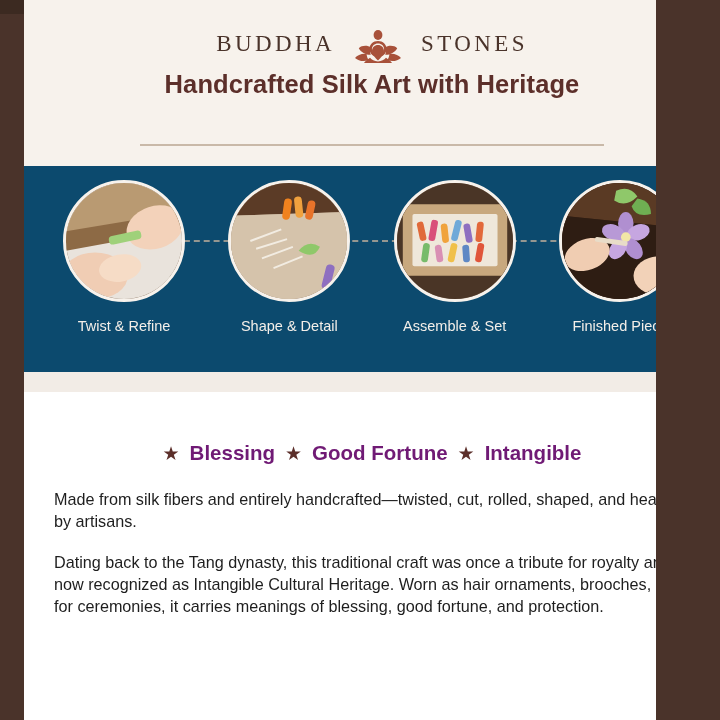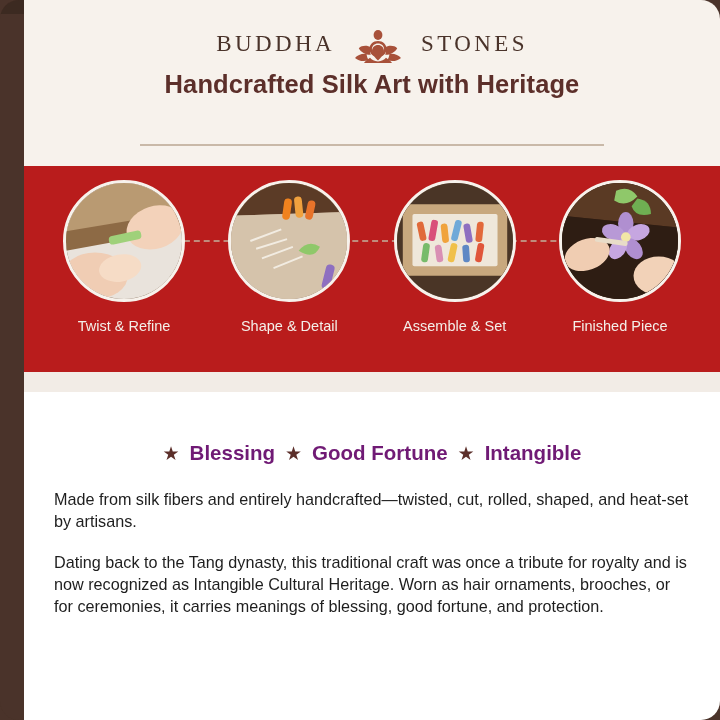--- a/index.html
+++ b/index.html
@@ -8,25 +8,24 @@
   }
   body {
     width: 720px;
     height: 720px;
     background: #4a332a;
     font-family: "Liberation Sans", sans-serif;
     overflow: hidden;
   }
   .page {
     position: relative;
-    width: 720px;
+    width: 656px;
     height: 720px;
     background: #4a332a;
     overflow: hidden;
-    border-radius: 19px;
   }
 
   
   .header {
     position: absolute;
     left: 24px;
     top: 0;
     width: 696px;
     height: 166px;
     background: #f7f2ec;
@@ -71,21 +70,21 @@
     background: #c9b9a8;
   }
 
   
   .steps {
     position: absolute;
     left: 24px;
     top: 166px;
     width: 696px;
     height: 206px;
-    background: #b91c1c;
+    background: #0c4a6e;
     overflow: hidden;
   }
   .steps-inner {
     position: relative;
     display: flex;
     justify-content: space-between;
     padding: 14px 34px 0 34px;
     box-sizing: border-box;
   }
   .step {

